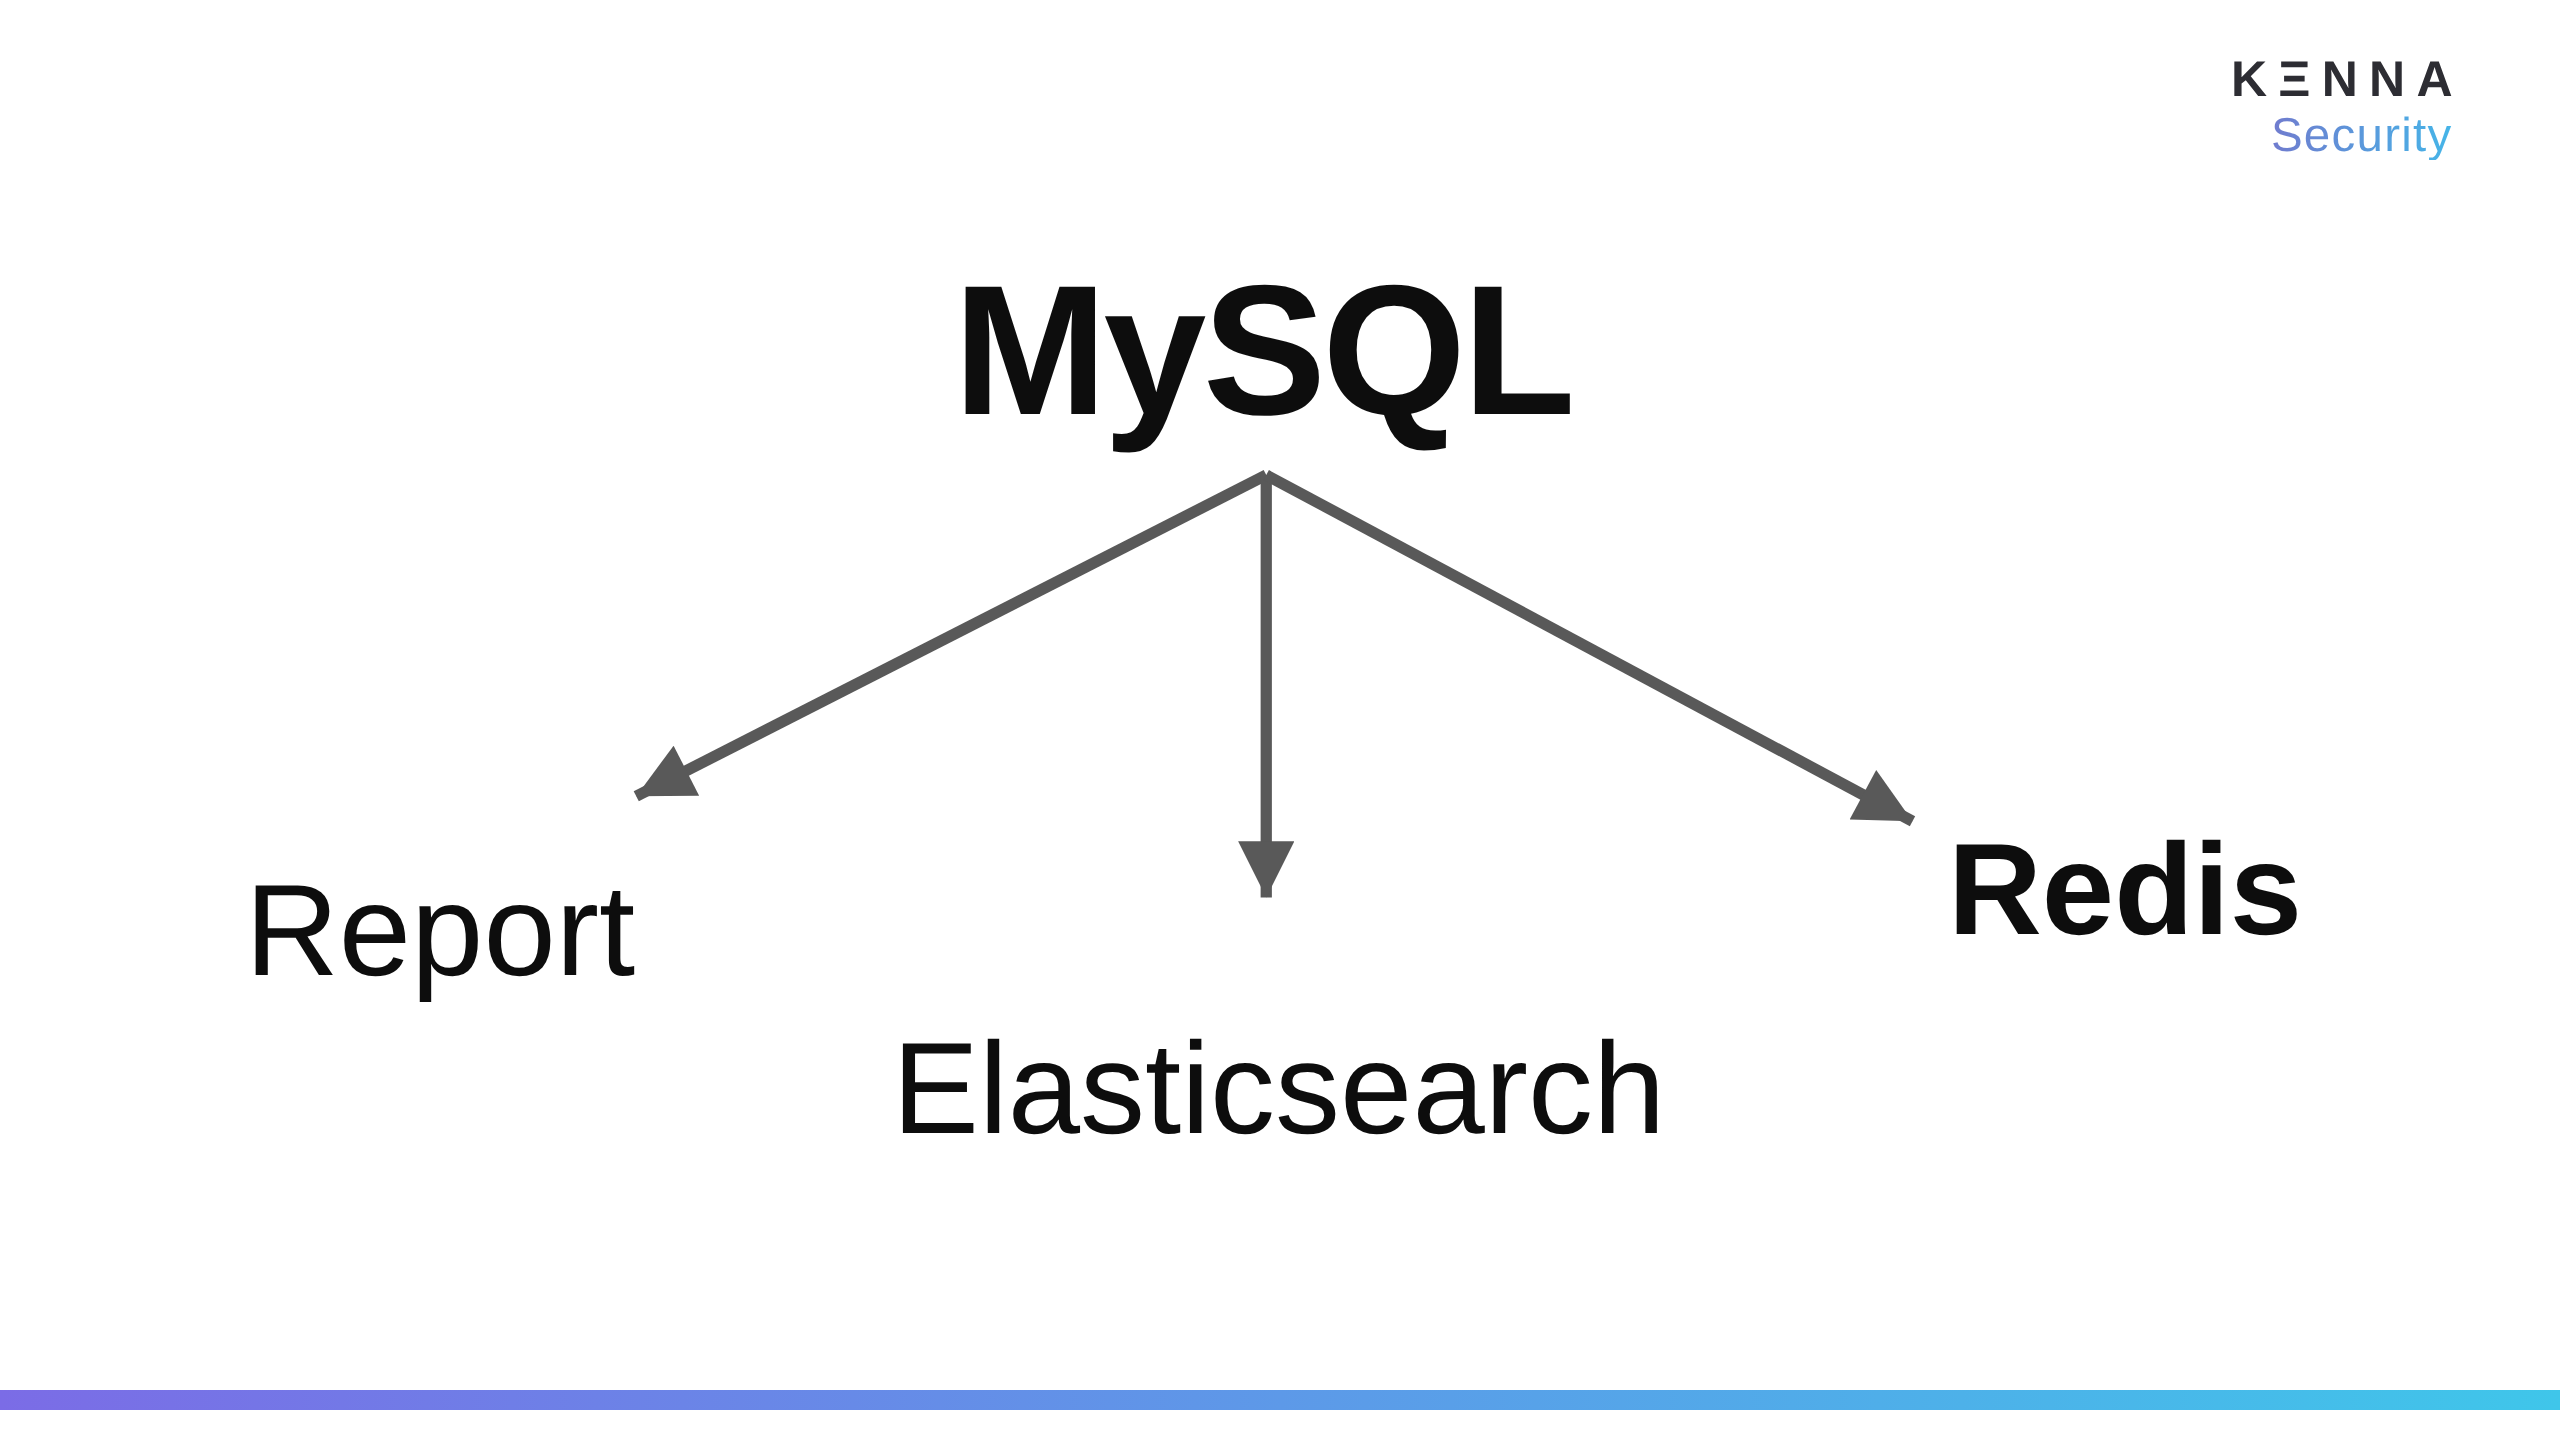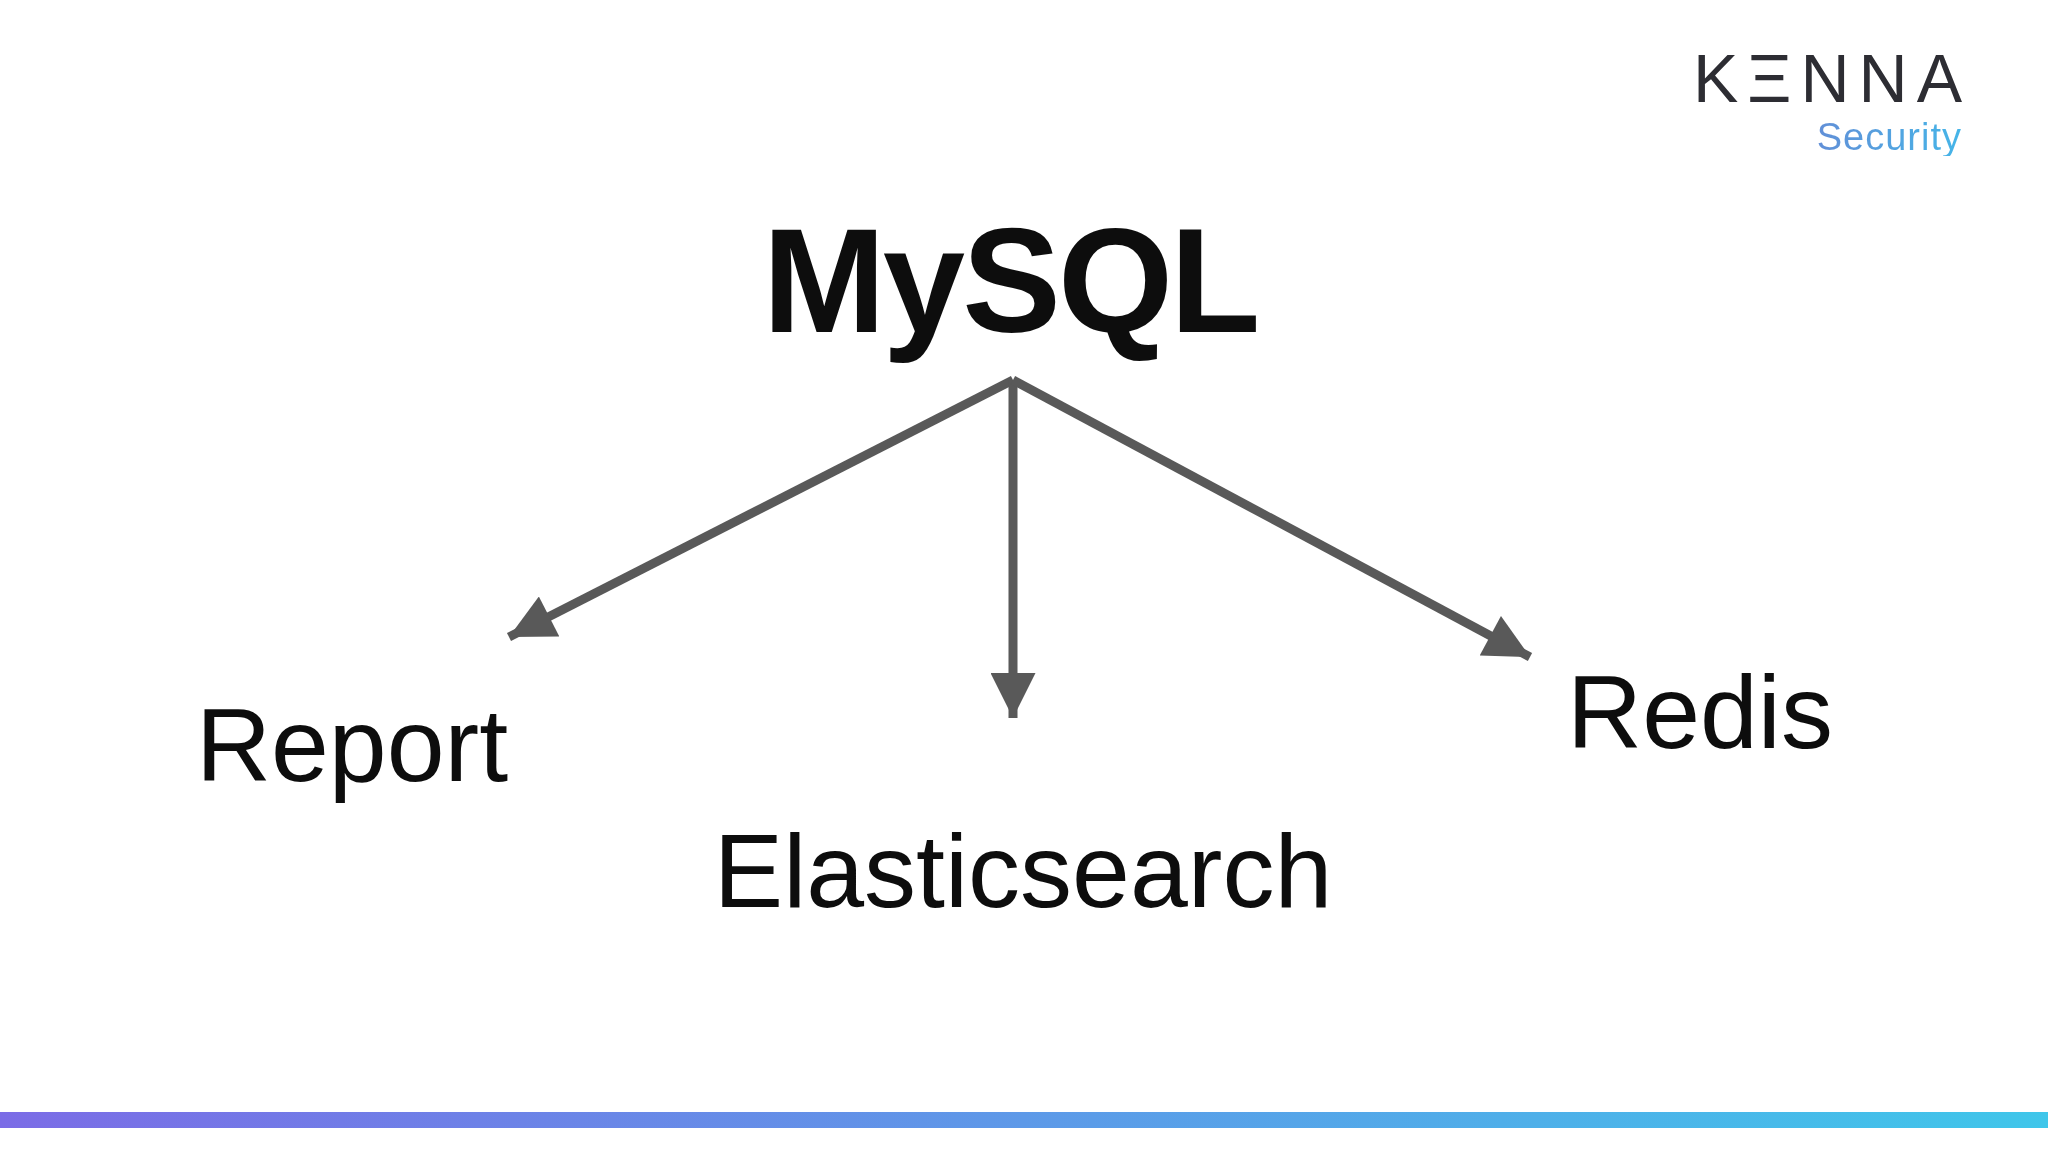--- a/index.html
+++ b/index.html
@@ -25,23 +25,23 @@
   }
 
   
   .logo {
     position: absolute;
     top: 44px;
     right: 86px;
     text-align: right;
   }
   .logo .brand {
-    font-size: 68px;
+    font-size: 40px;
     line-height: 1;
-    font-weight: 400;
+    font-weight: 700;
     letter-spacing: 9px;
     margin-right: -9px; 
     color: var(--logo-brand-text);
   }
   .logo .tagline {
     margin-top: 6px;
     font-size: 38px;
     line-height: 1;
     font-weight: 400;
     letter-spacing: 1px;
@@ -85,21 +85,21 @@
     position: absolute;
     transform: translateX(-50%);
     font-size: 104px;
     line-height: 1.1;
     font-weight: 400;
     color: var(--node-text);
     white-space: nowrap;
   }
   .node-mysql        { left: 352px;  top: 688px; }
   .node-elasticsearch{ left: 1023px; top: 814px; }
-  .node-redis        { left: 1700px; top: 655px; }
+  .node-redis        { left: 1700px; top: 655px; font-weight: bold; }
 
   
   .bottom-bar {
     position: absolute;
     left: 0;
     top: 1112px;
     width: 2048px;
     height: 16px;
     background-image: linear-gradient(90deg, var(--bottom-bar-gradient-start), var(--bottom-bar-gradient-end));
   }

